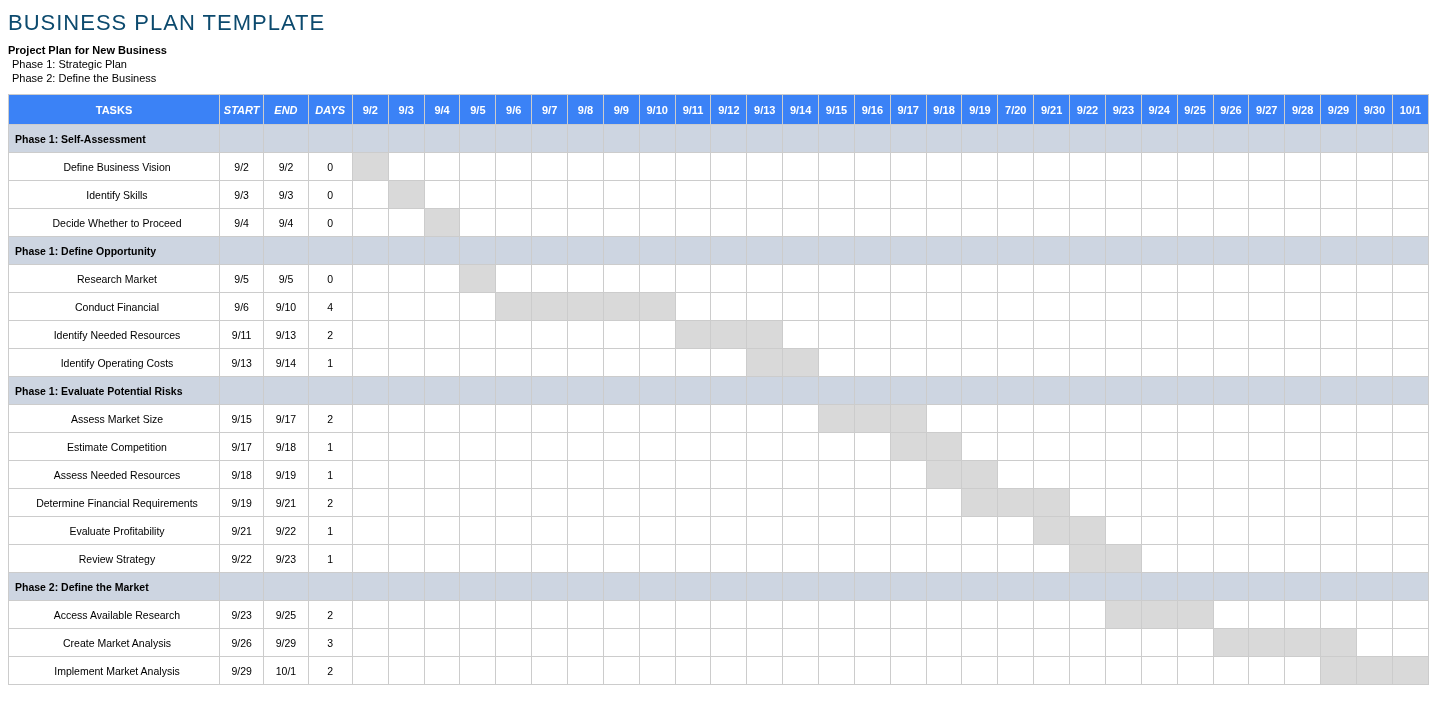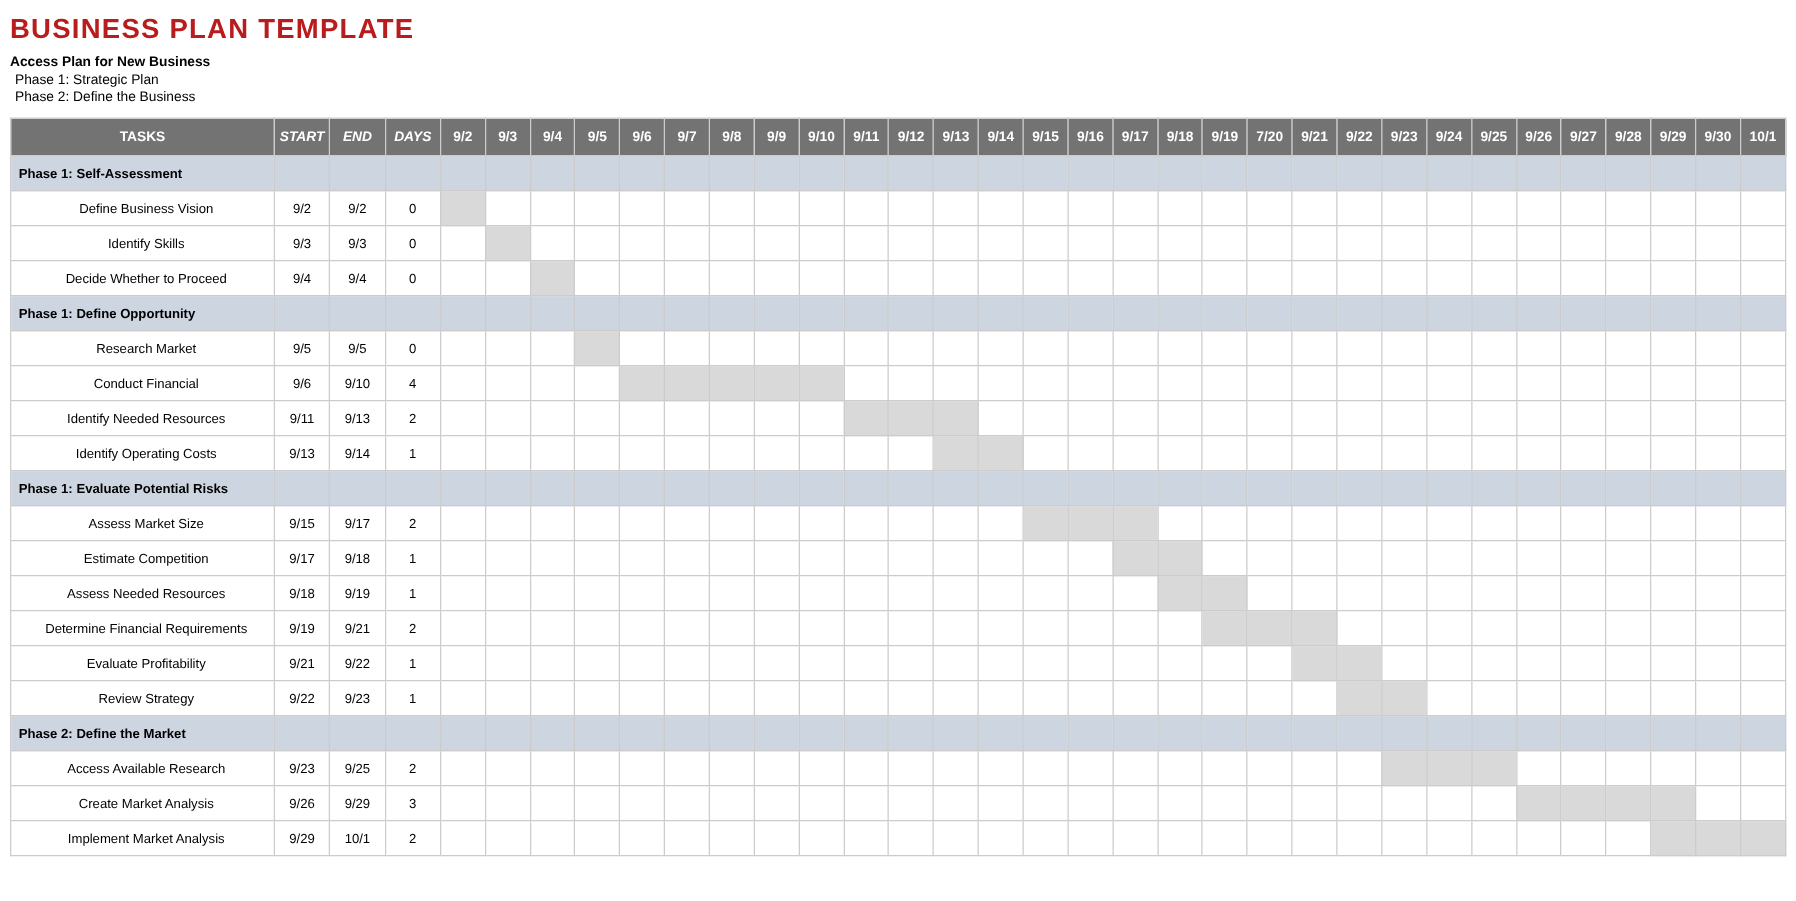--- a/index.html
+++ b/index.html
@@ -7,43 +7,43 @@
     margin: 0;
     padding: 8px;
     font-family: "Century Gothic", "Arial", sans-serif;
     font-size: 11px;
     color: #000;
     background: #fff;
   }
   .title {
     font-family: "Century Gothic", Arial, sans-serif;
     font-size: 22px;
-    font-weight: bold;
+    font-weight: normal;
     letter-spacing: 1px;
-    color: #b91c1c;
+    color: #0c4a6e;
     margin: 2px 0 8px 0;
   }
   .subtitle { font-weight: bold; margin: 2px 0; }
   .subinfo { margin: 2px 4px; }
   table {
     border-collapse: collapse;
     width: 100%;
     table-layout: fixed;
     margin-top: 10px;
   }
   th, td {
     border: 1px solid #ccc;
     padding: 0;
     height: 28px;
     text-align: center;
     vertical-align: middle;
     font-size: 10.5px;
   }
   th {
-    background: #737373;
+    background: #3b82f6;
     color: #fff;
     font-weight: bold;
     height: 30px;
     font-size: 11px;
   }
   th.col-task { width: 200px; text-align: center; }
   th.col-sed  { width: 42px; font-style: italic; }
   th.col-date { width: 34px; }
   td.task-name { text-align: center; padding-left: 6px; }
   tr.phase td {
@@ -52,21 +52,21 @@
     text-align: left;
     padding-left: 6px;
   }
   tr.phase td.date-cell { text-align: center; padding-left: 0; }
   td.bar { background: #d9d9d9; }
 </style>
 </head>
 <body>
 
 <div class="title">BUSINESS PLAN TEMPLATE</div>
-<div class="subtitle">Access Plan for New Business</div>
+<div class="subtitle">Project Plan for New Business</div>
 <div class="subinfo">Phase 1: Strategic Plan</div>
 <div class="subinfo">Phase 2: Define the Business</div>
 
 <table>
   <thead>
     <tr id="header-row">
       <th class="col-task">TASKS</th>
       <th class="col-sed">START</th>
       <th class="col-sed">END</th>
       <th class="col-sed">DAYS</th>

